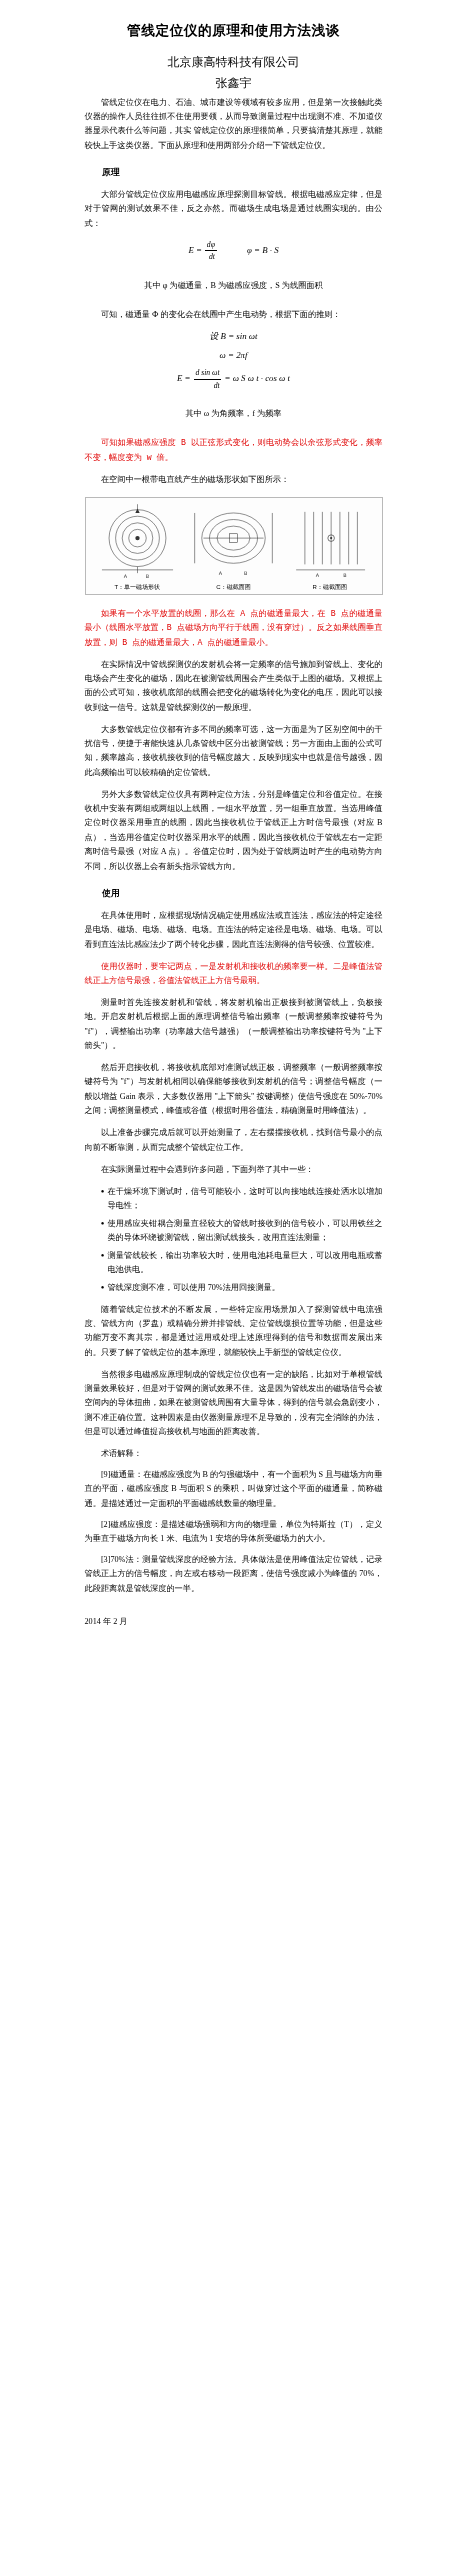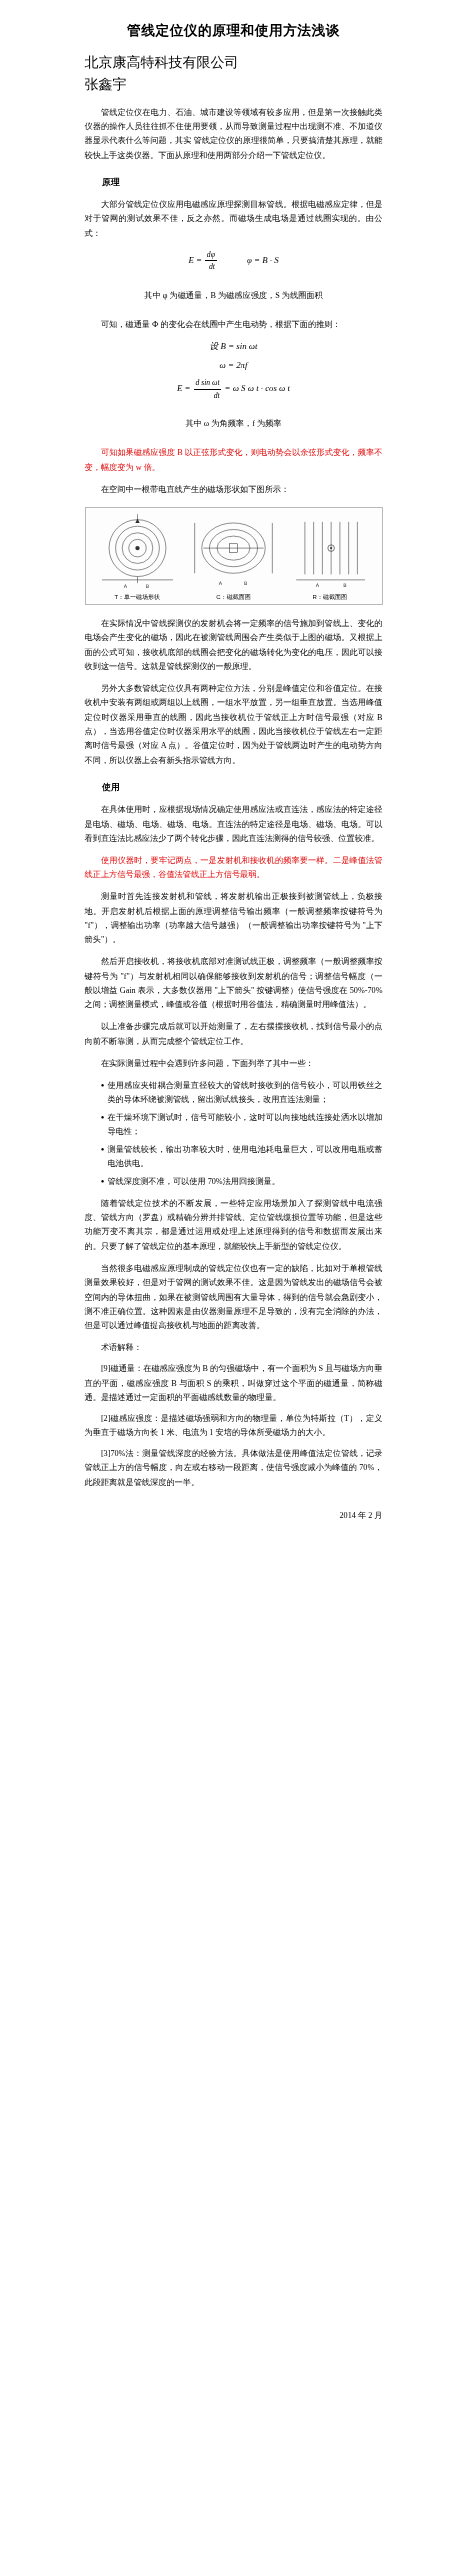--- a/index.html
+++ b/index.html
@@ -22,25 +22,26 @@
   }
   .doc-title {
     text-align: center;
     font-size: 13.7px;
     font-weight: bold;
     letter-spacing: 0.5px;
     margin: 3.3px 0 14.3px 0;
     font-family: "Liberation Sans", "DejaVu Sans", sans-serif;
   }
   .byline {
-    font-size: 14px;
+    text-align: center;
+    font-size: 12px;
     margin: 0 0 3.3px 0;
   }
   .byline.author {
-    margin-bottom: 12px;
+    margin-bottom: 4px;
   }
   p.body {
     font-size: 8.2px;
     line-height: 1.75;
     margin: 0 0 7.7px 0;
     text-align: justify;
     text-indent: 2em;
   }
   h2.section {
     font-size: 8.8px;
@@ -49,20 +50,21 @@
     text-indent: 2em;
     font-family: "Liberation Serif", "DejaVu Serif", serif;
   }
   p.red-para {
     color: #e00000;
     font-size: 8.2px;
     line-height: 1.75;
     margin: 0 0 7.7px 0;
     text-indent: 2em;
     text-align: justify;
+    font-family: Liberation Mono, monospace;
   }
   .formula-block {
     text-align: center;
     margin: 5.5px 0 5.5px 0;
     font-family: "Liberation Serif", "DejaVu Serif", serif;
   }
   .formula {
     display: inline-block;
     font-style: italic;
     font-size: 8.8px;
@@ -138,21 +140,20 @@
     position: relative;
   }
   ul.plain li::before {
     content: "\25CF";
     position: absolute;
     left: -1.1em;
     font-size: 6px;
     top: 1.1px;
   }
   .footer-date {
-    text-align: right;
     font-size: 8.2px;
     margin-top: 20px;
   }
   .terms p {
     font-size: 8.2px;
     line-height: 1.75;
     margin: 0 0 6.6px 0;
     text-indent: 2em;
     text-align: justify;
   }
@@ -261,38 +262,40 @@
             <text x="60" y="133" font-size="9" fill="#333" font-family="DejaVu Sans">A</text>
             <text x="110" y="133" font-size="9" fill="#333" font-family="DejaVu Sans">B</text>
           </svg>
         </div>
         <div class="fig-caption">R：磁截面图</div>
       </div>
 
     </div>
   </div>
 
+  <p class="red-para">如果有一个水平放置的线圈，那么在 A 点的磁通量最大，在 B 点的磁通量最小（线圈水平放置，B 点磁场方向平行于线圈，没有穿过）。反之如果线圈垂直放置，则 B 点的磁通量最大，A 点的磁通量最小。</p>
 
   <p class="body">在实际情况中管线探测仪的发射机会将一定频率的信号施加到管线上、变化的电场会产生变化的磁场，因此在被测管线周围会产生类似于上图的磁场。又根据上面的公式可知，接收机底部的线圈会把变化的磁场转化为变化的电压，因此可以接收到这一信号。这就是管线探测仪的一般原理。</p>
+  <p class="body">大多数管线定位仪都有许多不同的频率可选，这一方面是为了区别空间中的干扰信号，便捷于者能快速从几条管线中区分出被测管线；另一方面由上面的公式可知，频率越高，接收机接收到的信号幅度越大，反映到现实中也就是信号越强，因此高频输出可以较精确的定位管线。</p>
   <p class="body">另外大多数管线定位仪具有两种定位方法，分别是峰值定位和谷值定位。在接收机中安装有两组或两组以上线圈，一组水平放置，另一组垂直放置。当选用峰值定位时仪器采用垂直的线圈，因此当接收机位于管线正上方时信号最强（对应 B 点），当选用谷值定位时仪器采用水平的线圈，因此当接收机位于管线左右一定距离时信号最强（对应 A 点）。谷值定位时，因为处于管线两边时产生的电动势方向不同，所以仪器上会有新头指示管线方向。</p>
 
   <h2 class="section">使用</h2>
 
   <p class="body">在具体使用时，应根据现场情况确定使用感应法或直连法，感应法的特定途径是电场、磁场、电场、磁场、电场。直连法的特定途径是电场、磁场、电场。可以看到直连法比感应法少了两个转化步骤，因此直连法测得的信号较强、位置较准。</p>
 
   <p class="red-para">使用仪器时，要牢记两点，一是发射机和接收机的频率要一样。二是峰值法管线正上方信号最强，谷值法管线正上方信号最弱。</p>
 
   <p class="body">测量时首先连接发射机和管线，将发射机输出正极接到被测管线上，负极接地。开启发射机后根据上面的原理调整信号输出频率（一般调整频率按键符号为 "f"），调整输出功率（功率越大信号越强）（一般调整输出功率按键符号为 "上下箭头"）。</p>
   <p class="body">然后开启接收机，将接收机底部对准测试线正极，调整频率（一般调整频率按键符号为 "f"）与发射机相同以确保能够接收到发射机的信号；调整信号幅度（一般以增益 Gain 表示，大多数仪器用 "上下箭头" 按键调整）使信号强度在 50%-70%之间；调整测量模式，峰值或谷值（根据时用谷值法，精确测量时用峰值法）。</p>
   <p class="body">以上准备步骤完成后就可以开始测量了，左右摆摆接收机，找到信号最小的点向前不断靠测，从而完成整个管线定位工作。</p>
   <p class="body">在实际测量过程中会遇到许多问题，下面列举了其中一些：</p>
 
   <ul class="plain">
+    <li>在干燥环境下测试时，信号可能较小，这时可以向接地线连接处洒水以增加导电性；</li>
     <li>使用感应夹钳耦合测量直径较大的管线时接收到的信号较小，可以用铁丝之类的导体环绕被测管线，留出测试线接头，改用直连法测量；</li>
-    <li>在干燥环境下测试时，信号可能较小，这时可以向接地线连接处洒水以增加导电性；</li>
     <li>测量管线较长，输出功率较大时，使用电池耗电量巨大，可以改用电瓶或蓄电池供电。</li>
     <li>管线深度测不准，可以使用 70%法用回接测量。</li>
   </ul>
 
   <p class="body">随着管线定位技术的不断发展，一些特定应用场景加入了探测管线中电流强度、管线方向（罗盘）或精确分辨并排管线、定位管线缆损位置等功能，但是这些功能万变不离其宗，都是通过运用或处理上述原理得到的信号和数据而发展出来的。只要了解了管线定位的基本原理，就能较快上手新型的管线定位仪。</p>
   <p class="body">当然很多电磁感应原理制成的管线定位仪也有一定的缺陷，比如对于单根管线测量效果较好，但是对于管网的测试效果不佳。这是因为管线发出的磁场信号会被空间内的导体扭曲，如果在被测管线周围有大量导体，得到的信号就会急剧变小，测不准正确位置。这种因素是由仪器测量原理不足导致的，没有完全消除的办法，但是可以通过峰值提高接收机与地面的距离改善。</p>
 
   <div class="terms">
     <p>术语解释：</p>
     <p>[9]磁通量：在磁感应强度为 B 的匀强磁场中，有一个面积为 S 且与磁场方向垂直的平面，磁感应强度 B 与面积 S 的乘积，叫做穿过这个平面的磁通量，简称磁通。是描述通过一定面积的平面磁感线数量的物理量。</p>

